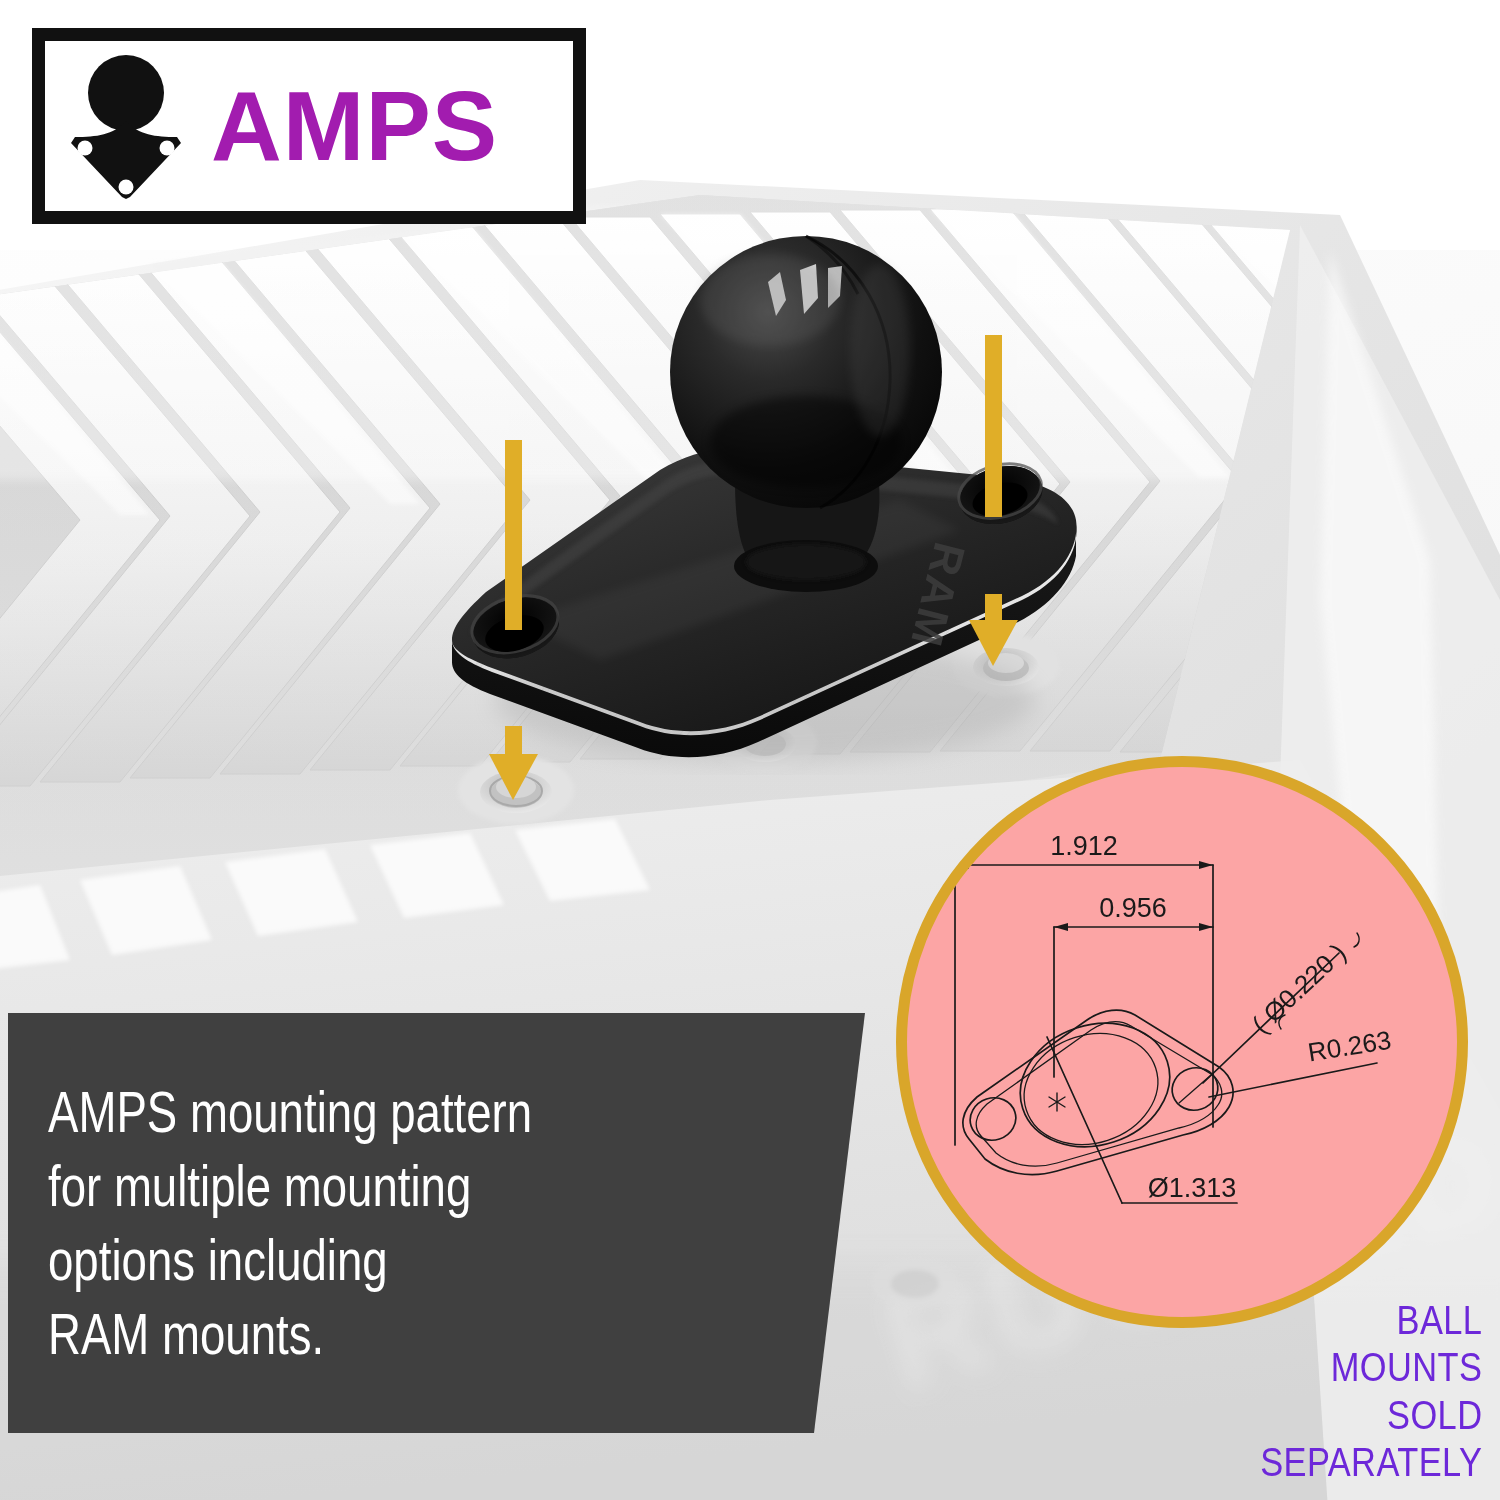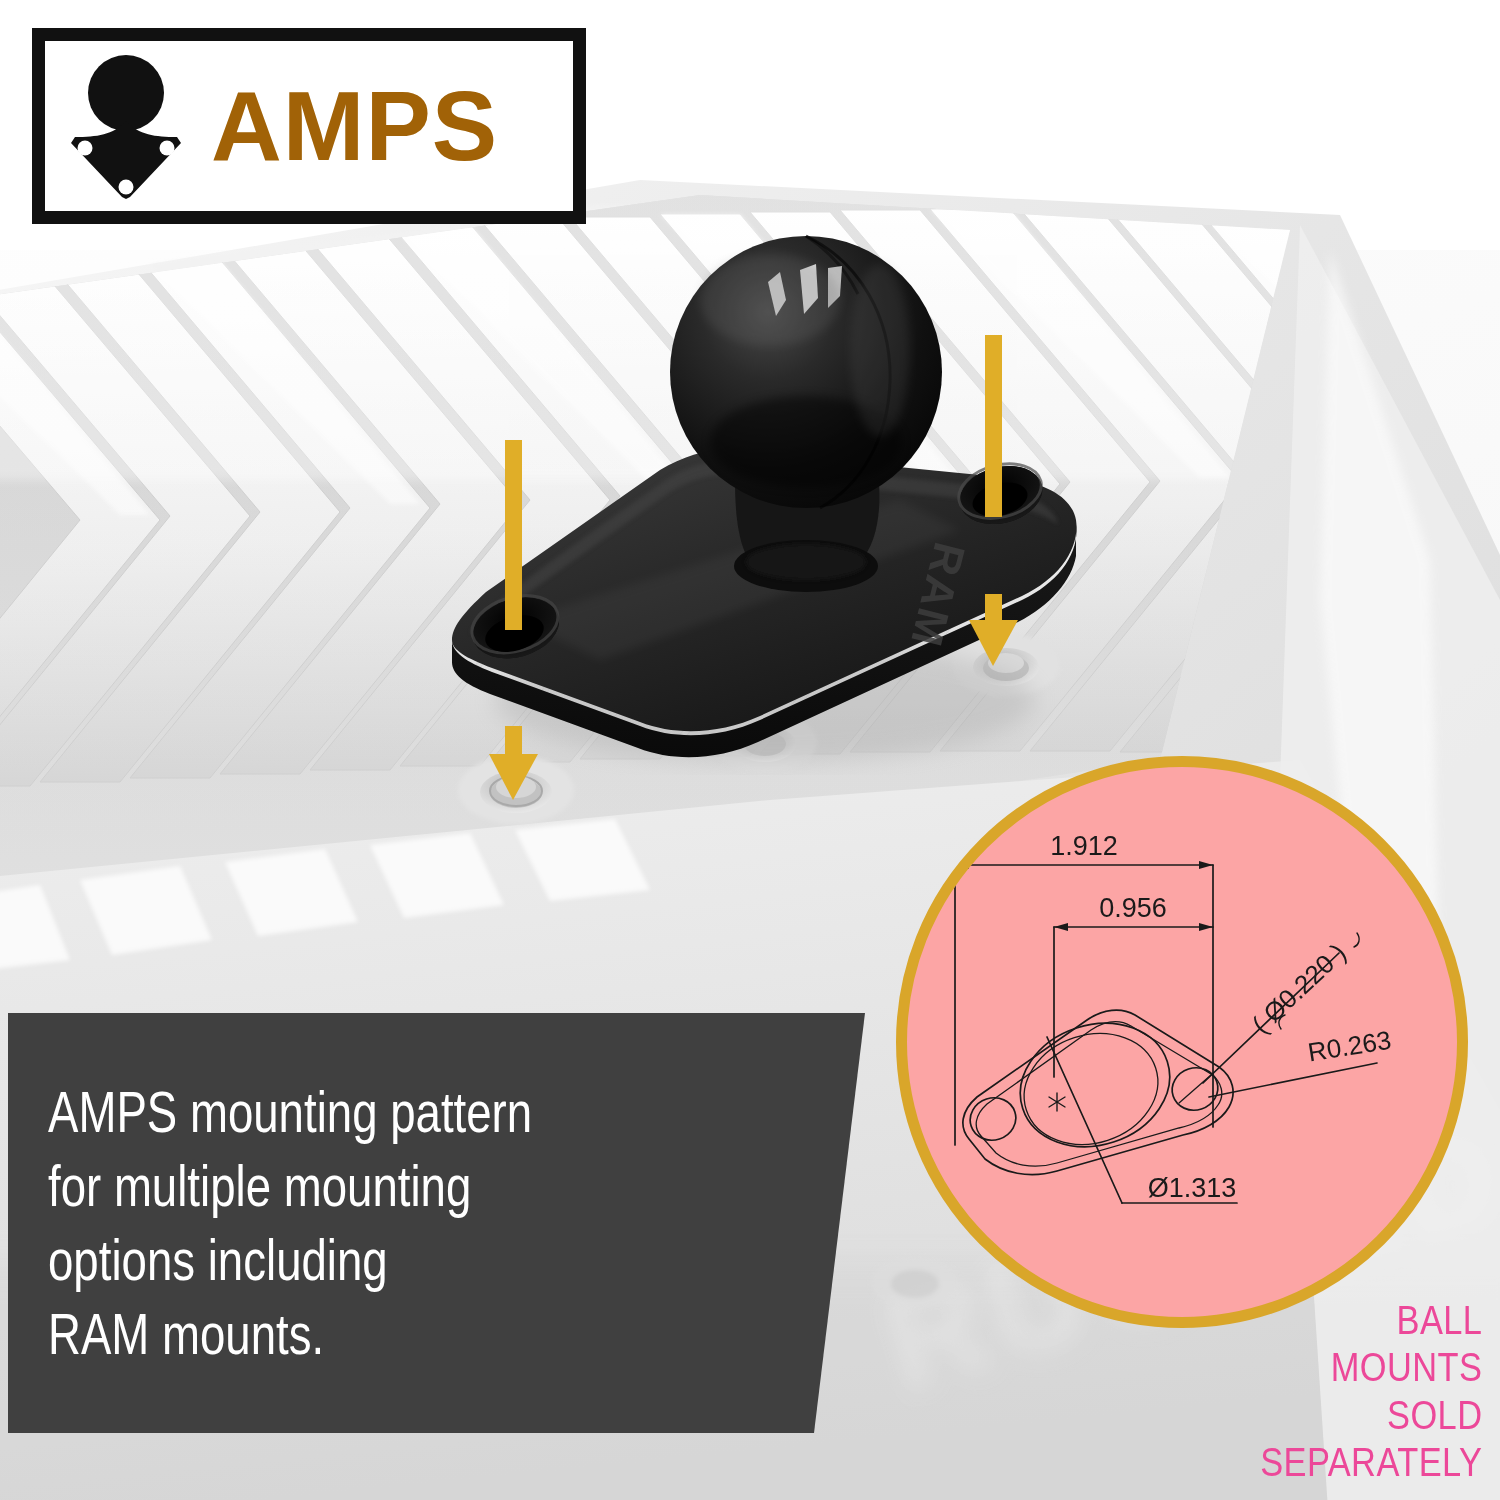--- a/index.html
+++ b/index.html
@@ -14,21 +14,21 @@
   
   .badge{
     position:absolute;left:32px;top:28px;width:554px;height:196px;
     background:#ffffff;border:13px solid #111111;box-sizing:border-box;
     display:flex;align-items:center;z-index:40;
   }
   .badge-icon{width:118px;height:150px;margin-left:22px;flex:0 0 auto;}
   .badge-text{display:flex;flex-direction:column;justify-content:center;margin-left:26px;}
   .badge-title{
     font-family:"Liberation Sans",sans-serif;font-weight:bold;
-    font-size:98px;line-height:0.92;letter-spacing:1px;color:#a16207;
+    font-size:98px;line-height:0.92;letter-spacing:1px;color:#a21caf;
   }
   .badge-sub{
     font-family:"Liberation Sans",sans-serif;font-weight:bold;
     font-size:37px;line-height:1;letter-spacing:0.5px;color:#111111;margin-top:6px;
   }
 
   
   .copy-panel{
     position:absolute;left:8px;top:1013px;width:870px;height:480px;z-index:35;
     clip-path:polygon(0 0, 857px 0, 806px 420px, 0 420px);
@@ -37,21 +37,21 @@
   .copy-text{
     position:absolute;left:40px;top:62px;width:700px;
     color:#ffffff;font-family:"Liberation Sans",sans-serif;
     font-size:57px;line-height:1.30;font-weight:400;
     transform:scaleX(0.80);transform-origin:left top;white-space:pre-line;
   }
 
   
   .disclaimer{
     position:absolute;right:18px;bottom:14px;z-index:36;
-    text-align:right;color:#ec4899;
+    text-align:right;color:#6d28d9;
     font-family:"Liberation Sans",sans-serif;
     font-size:40px;line-height:1.18;letter-spacing:.5px;
   }
   .disclaimer span{display:block;transform:scaleX(0.86);transform-origin:right center;}
 
   
   .bubble{
     position:absolute;left:896px;top:756px;width:572px;height:572px;z-index:30;
     border-radius:50%;background:#fca5a5;
     border:11px solid #D9A62A;box-sizing:border-box;overflow:hidden;

